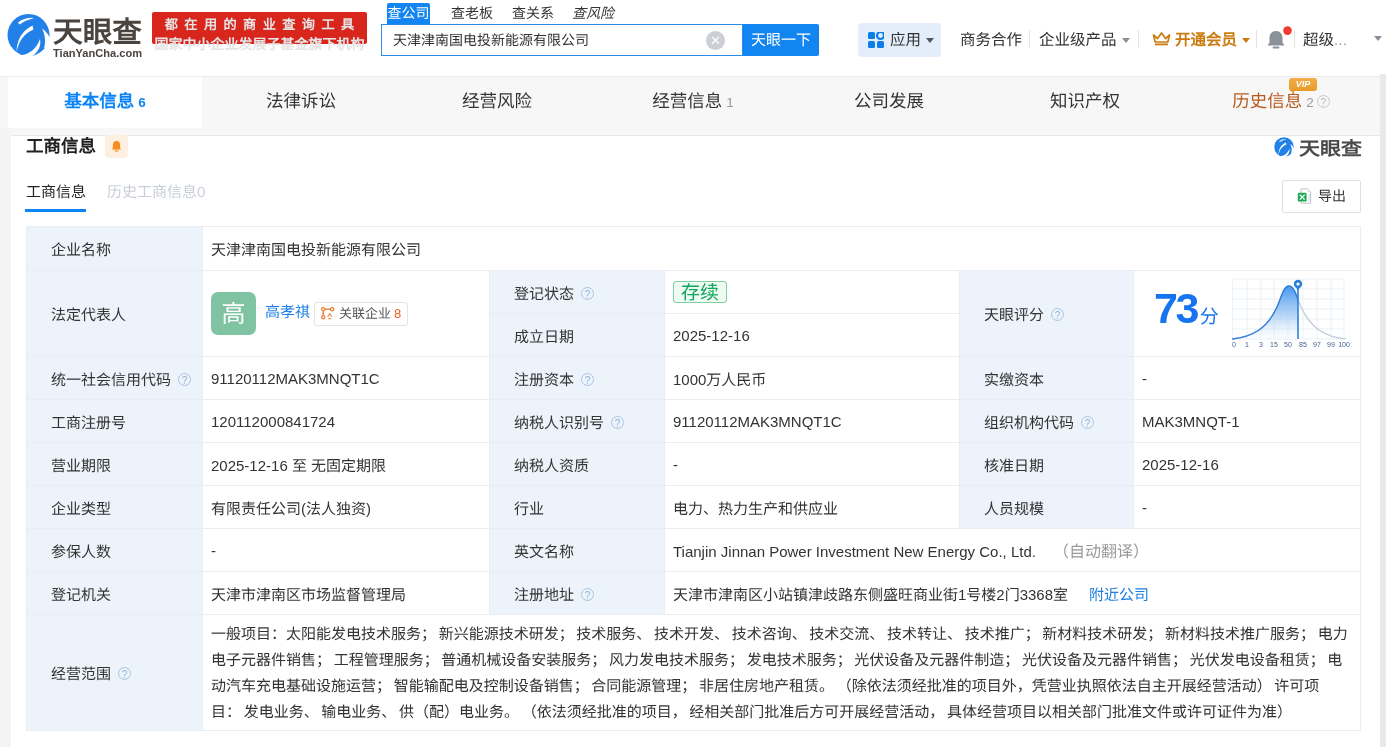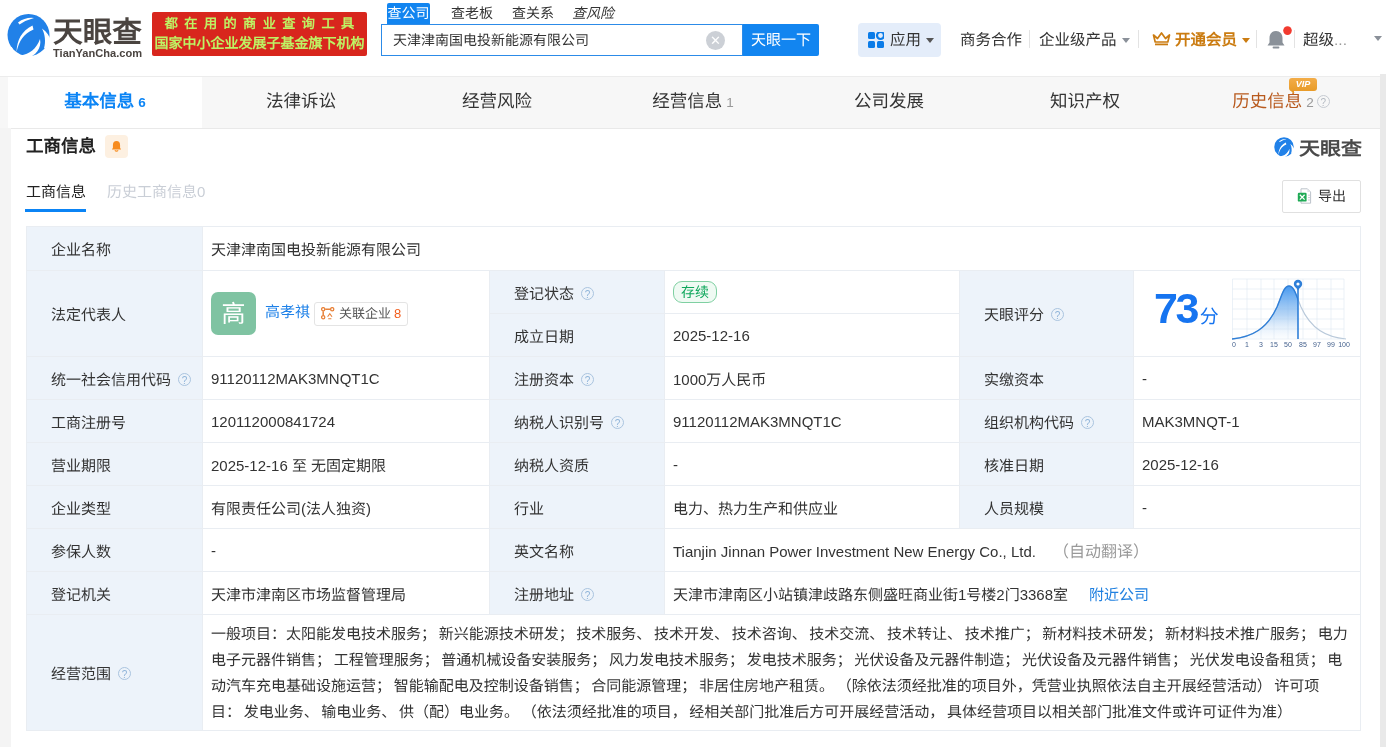--- a/index.html
+++ b/index.html
@@ -3,38 +3,38 @@
 <meta charset="utf-8">
 <title>天眼查</title>
 <style>
 * { margin:0; padding:0; box-sizing:border-box; }
 html,body { width:1386px; height:747px; overflow:hidden; }
 body { font-family:"Liberation Sans", sans-serif; background:#fff; position:relative; color:#333; }
 .abs { position:absolute; }
 
 
 #hdr { position:absolute; left:0; top:0; width:1386px; height:76px; background:#fff; }
-#redbox { position:absolute; left:152px; top:12px; width:215px; height:44px; background:#d8261d; color:#bef264; text-align:center; border-radius:2px;font-family:Liberation Mono, monospace; }
+#redbox { position:absolute; left:152px; top:12px; width:215px; height:32px; background:#d8261d; color:#e5e5e5; text-align:center; border-radius:2px; }
 #redbox .l1 { font-size:13.2px; font-weight:bold; letter-spacing:6.4px; line-height:21px; margin-top:2px; text-indent:6.4px; white-space:nowrap; }
 #redbox .l2 { font-size:14px; font-weight:bold; line-height:19px; white-space:nowrap; }
 .stab { position:absolute; top:3px; height:21px; font-size:14px; line-height:21px; color:#333; }
 #stab1 { left:387px; width:43px; background:#1285f0; color:#fff; text-align:center; border-radius:2px 2px 0 0; }
 #sinput { position:absolute; left:381px; top:24px; width:362px; height:32px; border:1px solid #2c8be8; background:#fff; }
 #sinput .txt { position:absolute; left:11px; top:7px; font-size:14px; line-height:17px; color:#333; }
 #sbtn { position:absolute; left:743px; top:24px; width:76px; height:32px; background:#1285f0; color:#fff; font-size:15px; text-align:center; line-height:32px; border-radius:0 2px 2px 0; }
 .clearx { position:absolute; right:17px; top:6px; width:19px; height:19px; background:#ccd0d6; border-radius:50%; color:#fff; font-size:13px; line-height:19px; text-align:center; }
 #appbox { position:absolute; left:858px; top:23px; width:83px; height:34px; background:#e4edfa; border-radius:4px; color:#333; font-size:15.5px; line-height:34px; }
 .hmenu { position:absolute; top:23px; height:33px; line-height:33px; font-size:15.5px; color:#333; }
 .vsep { position:absolute; top:30px; height:18px; width:1px; background:#e3e3e3; }
 .caret { display:inline-block; width:0; height:0; border-left:4.5px solid transparent; border-right:4.5px solid transparent; border-top:5.5px solid #8a9099; vertical-align:2px; margin-left:5px; }
 #vipmenu { color:#cb7c11; font-weight:bold; }
 #vipmenu .caret { border-top-color:#cb7c11; }
 
 
-#navbar { position:absolute; left:0; top:76px; width:1382px; height:53px; background:#f7f7f7; border-top:1px solid #ececec; border-bottom:1px solid #e9e9e9; }
+#navbar { position:absolute; left:0; top:76px; width:1382px; height:60px; background:#f7f7f7; border-top:1px solid #ececec; border-bottom:1px solid #e9e9e9; }
 .ntab { position:absolute; top:0; height:51px; line-height:48px; text-align:center; font-size:17.5px; color:#333; width:194px; }
 .ntab small { font-size:13.5px; color:#999; margin-left:4px; }
 #ntab1 { left:10px; background:#fff; color:#0b84f5; font-weight:bold; }
 #ntab1 small { color:#0b84f5; }
 #ntab7 { color:#b85a1e; }
 
 
 #secttl { position:absolute; left:26px; top:132px; font-size:17.5px; font-weight:bold; color:#222; }
 #bellbox { position:absolute; left:105px; top:135px; width:23px; height:23px; background:#fdf0e1; border-radius:4px; }
 #subtab1 { position:absolute; left:26px; top:180px; font-size:15px; color:#222; }
@@ -48,21 +48,21 @@
 #tbl td { border:1px solid #e9edf2; font-size:15px; color:#333; padding:0 8px; vertical-align:middle; }
 #tbl td.lb { background:#edf3fa; padding-left:24px; }
 .qm { display:inline-block; width:13px; height:13px; border:1px solid #aac4df; border-radius:50%; font-size:10px; line-height:13px; text-align:center; color:#8fb4d9; vertical-align:1px; margin-left:7px; background:transparent; }
 .qm2 { border-color:#c6cbd2; color:#b4bac2; }
 
 
 #avatar { display:inline-block; width:45px; height:43px; background:#7fc3a2; color:#fff; border-radius:7px; font-size:24px; text-align:center; line-height:43px; vertical-align:middle; }
 #pname { color:#1e81e8; font-size:15px; margin-left:9px; }
 #relbadge { display:inline-block; border:1px solid #e4e4e4; border-radius:3px; height:24px; line-height:22px; font-size:13px; color:#555; padding:0 6px; margin-left:4px; vertical-align:middle; background:#fff; }
 #relbadge b { color:#f25d1c; font-weight:normal; margin-left:3px; }
-#cunxu { display:inline-block; border:1px solid #7fd0a2; background:#effaf3; color:#0fa75c; border-radius:9px; font-size:14px; height:22px; line-height:21px; padding:0 7px; }
+#cunxu { display:inline-block; border:1px solid #7fd0a2; background:#effaf3; color:#0fa75c; border-radius:3px; font-size:19px; height:22px; line-height:21px; padding:0 7px; }
 #score73 { font-size:43px; font-weight:bold; color:#1674f0; letter-spacing:-2.5px; line-height:43px; }
 #scorefen { font-size:19px; color:#1674f0; font-weight:normal; letter-spacing:0; margin-left:3px; }
 .blue-link { color:#2080e0; }
 .gray { color:#999; }
 </style>
 </head>
 <body>
 
 <div id="hdr">
   <svg width="150" height="62" viewBox="0 0 150 62" style="position:absolute;left:0;top:5px;">

